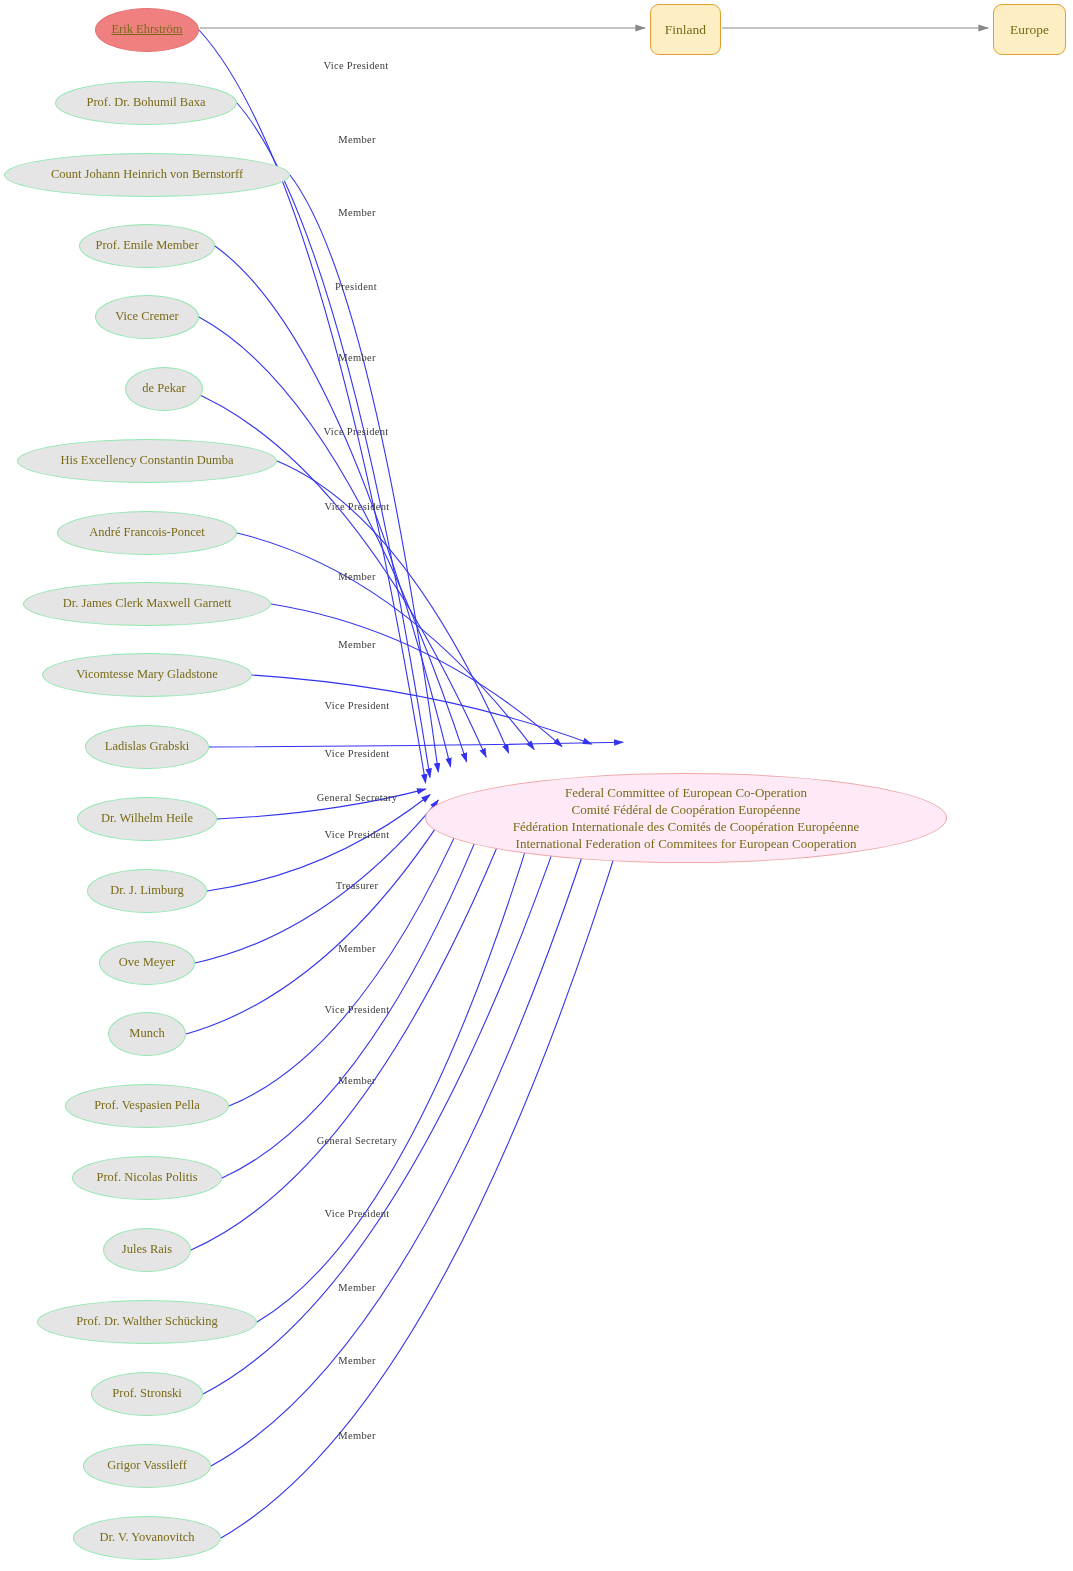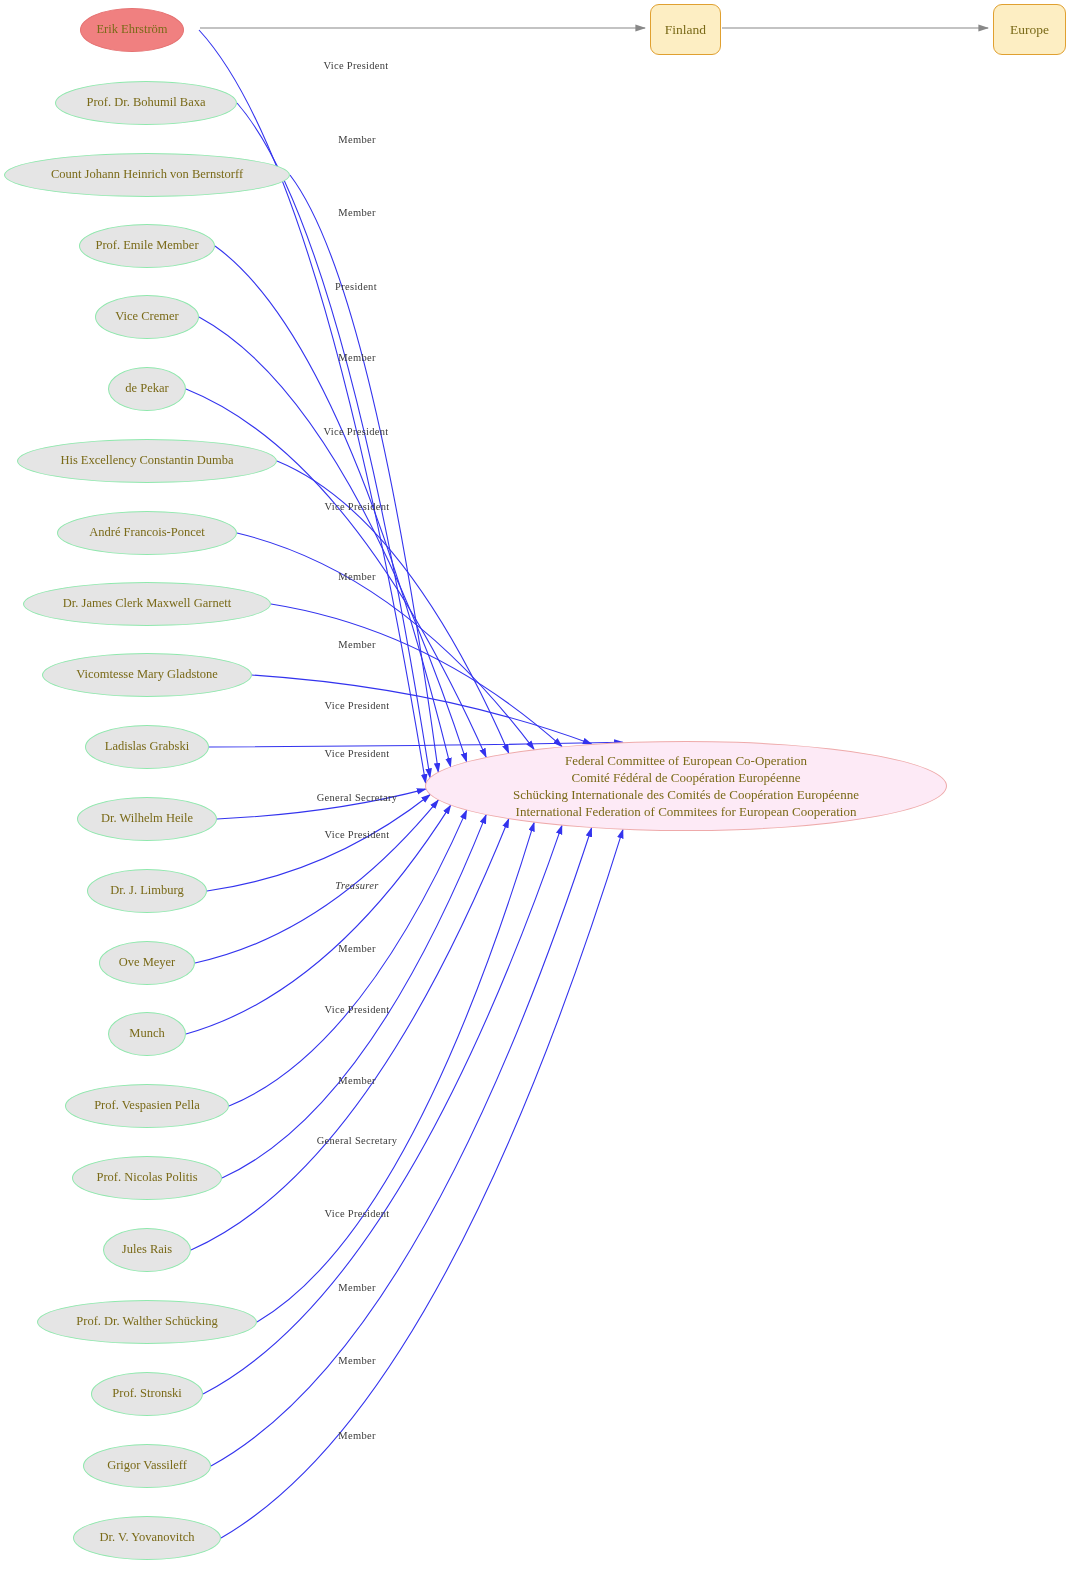--- a/index.html
+++ b/index.html
@@ -112,36 +112,36 @@
         <path d="M211.0,1466.0 Q420.3,1351.2 591.6,828.0" stroke="#3333EE" stroke-width="1.1" fill="none" marker-end="url(#arrowBlue)"></path>
         <path d="M221.0,1538.0 Q442.0,1410.5 622.9,829.7" stroke="#3333EE" stroke-width="1.1" fill="none" marker-end="url(#arrowBlue)"></path>
       </g>
     <g id="gray-edges">
       <path d="M200,28 L645,28" stroke="#888888" stroke-width="1.2" fill="none" marker-end="url(#arrowGray)"></path>
       <path d="M722,28 L988,28" stroke="#888888" stroke-width="1.2" fill="none" marker-end="url(#arrowGray)"></path>
     </g>
   </svg>
 
   <div id="people-layer">
-      <div class="node person highlight" style="left: 80px; top: 8px; width: 104px; height: 44px;">
+      <div class="node person highlight" style="left: 95px; top: 8px; width: 104px; height: 44px; text-decoration: underline;">
         <span>Erik Ehrström</span>
       </div>
       <div class="node person" style="left: 55px; top: 81px; width: 182px; height: 44px;">
         <span>Prof. Dr. Bohumil Baxa</span>
       </div>
       <div class="node person" style="left: 4px; top: 153px; width: 286px; height: 44px;">
         <span>Count Johann Heinrich von Bernstorff</span>
       </div>
       <div class="node person" style="left: 79px; top: 224px; width: 136px; height: 44px;">
         <span>Prof. Emile Member</span>
       </div>
       <div class="node person" style="left: 95px; top: 295px; width: 104px; height: 44px;">
         <span>Vice Cremer</span>
       </div>
-      <div class="node person" style="left: 108px; top: 367px; width: 78px; height: 44px;">
+      <div class="node person" style="left: 125px; top: 367px; width: 78px; height: 44px;">
         <span>de Pekar</span>
       </div>
       <div class="node person" style="left: 17px; top: 439px; width: 260px; height: 44px;">
         <span>His Excellency Constantin Dumba</span>
       </div>
       <div class="node person" style="left: 57px; top: 511px; width: 180px; height: 44px;">
         <span>André Francois-Poncet</span>
       </div>
       <div class="node person" style="left: 23px; top: 582px; width: 248px; height: 44px;">
         <span>Dr. James Clerk Maxwell Garnett</span>
@@ -193,35 +193,35 @@
       <div class="edge-label" style="left: 356px; top: 286px;">President</div>
       <div class="edge-label" style="left: 357px; top: 357px;">Member</div>
       <div class="edge-label" style="left: 356px; top: 431px;">Vice President</div>
       <div class="edge-label" style="left: 357px; top: 506px;">Vice President</div>
       <div class="edge-label" style="left: 357px; top: 576px;">Member</div>
       <div class="edge-label" style="left: 357px; top: 644px;">Member</div>
       <div class="edge-label" style="left: 357px; top: 705px;">Vice President</div>
       <div class="edge-label" style="left: 357px; top: 753px;">Vice President</div>
       <div class="edge-label" style="left: 357px; top: 797px;">General Secretary</div>
       <div class="edge-label" style="left: 357px; top: 834px;">Vice President</div>
-      <div class="edge-label" style="left: 357px; top: 885px; font-style: italic;">Treasurer</div>
+      <div class="edge-label" style="left: 357px; top: 885px;">Treasurer</div>
       <div class="edge-label" style="left: 357px; top: 948px;">Member</div>
       <div class="edge-label" style="left: 357px; top: 1009px;">Vice President</div>
       <div class="edge-label" style="left: 357px; top: 1080px;">Member</div>
       <div class="edge-label" style="left: 357px; top: 1140px;">General Secretary</div>
       <div class="edge-label" style="left: 357px; top: 1213px;">Vice President</div>
       <div class="edge-label" style="left: 357px; top: 1287px;">Member</div>
       <div class="edge-label" style="left: 357px; top: 1435px;">Member</div>
       <div class="edge-label" style="left: 357px; top: 1360px;">Member</div>
     </div>
 
-  <div class="node org" id="org-node" style="left:425px; top:741px; width:522px; height:90px;">
+  <div class="node org" id="org-node" style="left:425px; top:773px; width:522px; height:90px;">
     <span class="org-line">Federal Committee of European Co-Operation</span>
     <span class="org-line">Comité Fédéral de Coopération Européenne</span>
-    <span class="org-line">Schücking Internationale des Comités de Coopération Européenne</span>
+    <span class="org-line">Fédération Internationale des Comités de Coopération Européenne</span>
     <span class="org-line">International Federation of Commitees for European Cooperation</span>
   </div>
 
   <div class="node box" style="left:650px; top:4px; width:71px; height:51px;">
     <span>Finland</span>
   </div>
 
   <div class="node box" style="left:993px; top:4px; width:73px; height:51px;text-align:center;">
     <span>Europe</span>
   </div>

